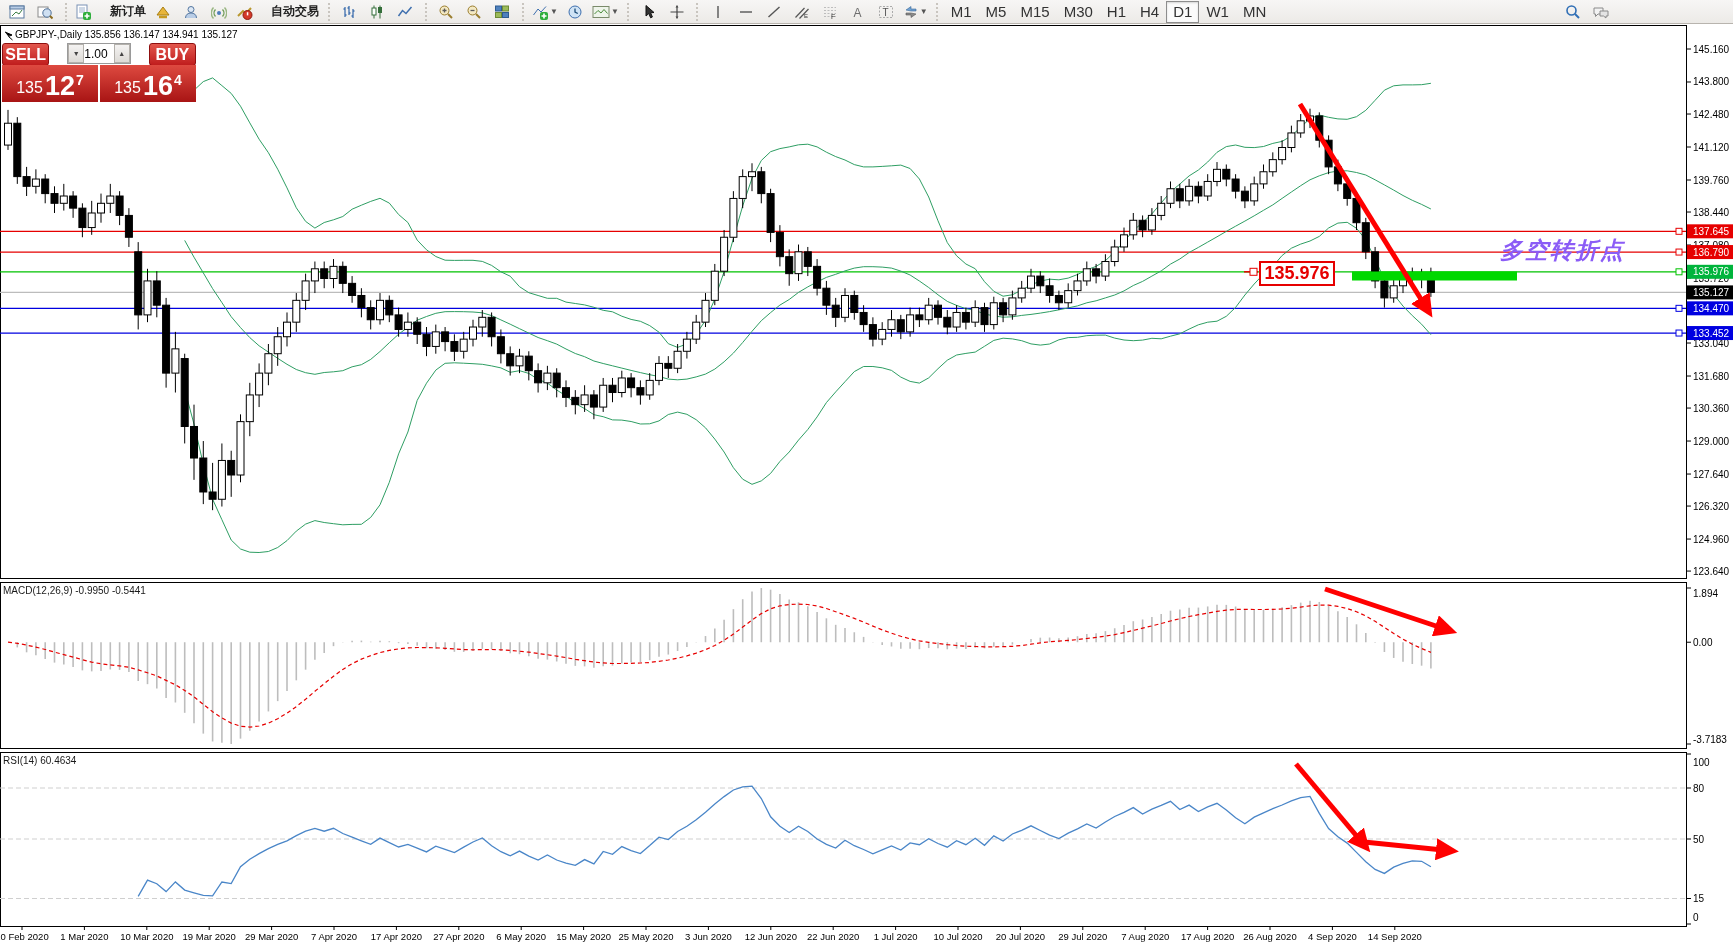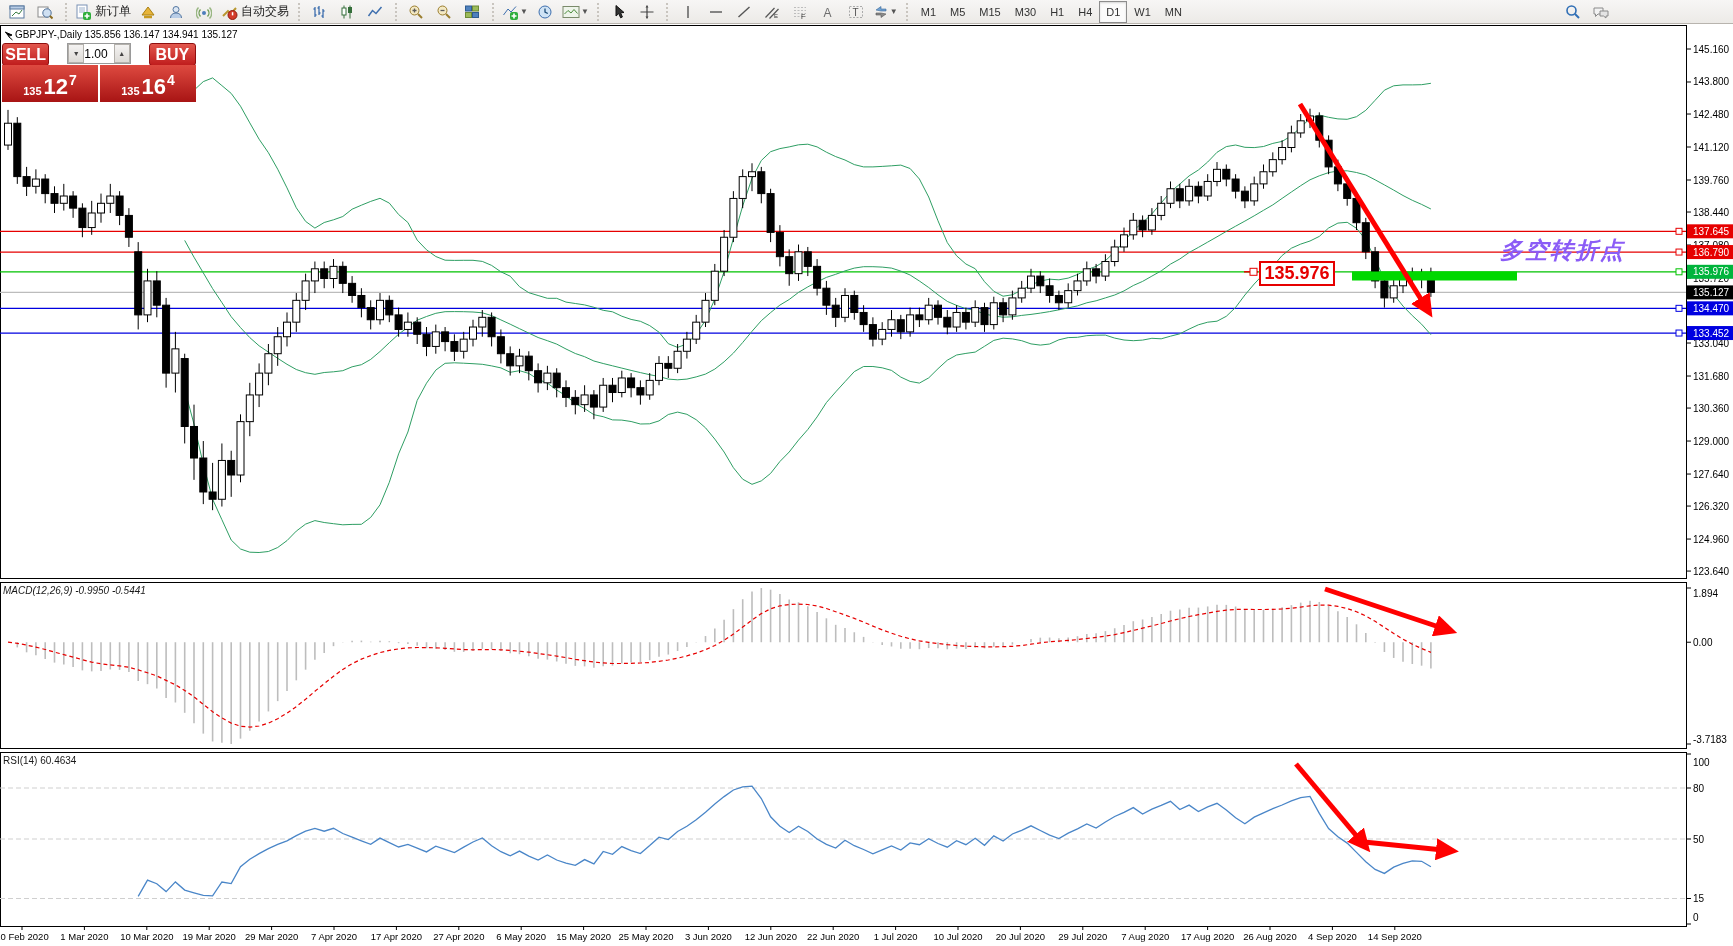--- a/index.html
+++ b/index.html
@@ -8,23 +8,23 @@
   
   #toolbar{position:absolute;left:0;top:0;width:1733px;height:23px;z-index:30;
     background:linear-gradient(#f7f6f5,#eceae7);border-bottom:1px solid #b8b4ae;
     display:flex;align-items:center;font-size:12px;color:#222;}
   .tgrp{display:flex;align-items:center;height:22px;padding:0 3px;}
   .tsep{width:5px;height:18px;margin:0 1px;
     background:repeating-linear-gradient(to bottom,#c9c5bf 0 2px,transparent 2px 4px);
     background-size:2px 100%;background-repeat:no-repeat;background-position:center;}
   .tbtn{display:flex;align-items:center;justify-content:center;height:20px;min-width:22px;
     padding:0 2px;border:1px solid transparent;border-radius:2px;cursor:default;}
-  .tbtn span.lbl{margin-left:3px;white-space:nowrap;}
+  .tbtn span.lbl{margin-left:18px;white-space:nowrap;font-weight:bold;}
   .caret{font-size:8px;color:#555;margin-left:1px;}
-  .tf{font-size:11px;color:#333;padding:2px 6px;height:16px;line-height:16px;border:1px solid transparent;}
+  .tf{font-size:15px;color:#333;padding:2px 6px;height:16px;line-height:16px;border:1px solid transparent;}
   .tf.active{border:1px solid #8d8d8d;background:#fbfbfb;box-shadow:inset 0 1px 2px rgba(0,0,0,.15);}
   #tb-right{margin-left:auto;padding-right:118px;display:flex;align-items:center;}
   
   #chart-svg{position:absolute;left:0;top:0;z-index:1;}
   #symbol-title{position:absolute;left:15px;top:29px;z-index:6;font-size:10px;color:#000;}
   #symbol-arrow{position:absolute;left:4px;top:31px;z-index:6;}
   
   #trade-panel{position:absolute;left:2px;top:43px;z-index:10;width:194px;}
   #tp-row1{display:flex;height:21px;}
   .tp-btn{width:58px;height:21px;border:1px solid #8f0f0f;border-radius:3px;color:#fff;
@@ -32,30 +32,30 @@
     background:linear-gradient(#e2574d,#c01d1d);}
   #tp-vol{flex:1;height:19px;margin:0 18px;border:1px solid #9a9a9a;background:#fff;
     display:flex;align-items:center;}
   .spin{width:14px;height:17px;background:linear-gradient(#f4f3f2,#dddad6);border:1px solid #b3b0ab;
     display:flex;align-items:center;justify-content:center;font-size:7px;color:#444;}
   #tp-vol .val{flex:1;text-align:right;padding-right:6px;font-size:12px;color:#000;}
   #tp-row2{display:flex;margin-top:1px;height:37px;}
   .tile{width:96px;color:#fff;background:linear-gradient(#de4a40,#a81414);
     display:flex;align-items:flex-end;justify-content:center;padding-bottom:2px;}
   .tile:first-child{margin-right:2px;}
-  .tile .pfx{font-size:11px;font-weight:bold;margin:0 2px 3px 0;}
-  .tile .big{font-size:22px;font-weight:bold;line-height:27px;}
+  .tile .pfx{font-size:16px;font-weight:normal;margin:0 2px 3px 0;}
+  .tile .big{font-size:27px;font-weight:bold;line-height:27px;}
   .tile .sup{font-size:14px;font-weight:bold;margin:0 0 12px 1px;}
   
   #price-box{position:absolute;left:1259px;top:261px;width:72px;height:21px;z-index:12;
     border:2px solid #e60000;background:#fff;color:#e60000;font-size:18px;font-weight:bold;
     text-align:center;line-height:21px;}
   #cn-note{position:absolute;left:1500px;top:235px;z-index:12;color:#8b5cf6;
     font-size:23px;font-weight:bold;font-style:italic;letter-spacing:2px;white-space:nowrap;}
-  #macd-label{position:absolute;left:3px;top:585px;z-index:6;font-size:10px;color:#1a1a1a;font-style:italic;}
+  #macd-label{position:absolute;left:3px;top:585px;z-index:6;font-size:10px;color:#1a1a1a;}
   #rsi-label{position:absolute;left:3px;top:755px;z-index:6;font-size:10px;color:#1a1a1a;}
   svg text{font-family:"Liberation Sans",sans-serif;}
 </style>
 </head>
 <body>
 
 <div id="stage">
 
   <div id="toolbar">
     <div class="tgrp">

